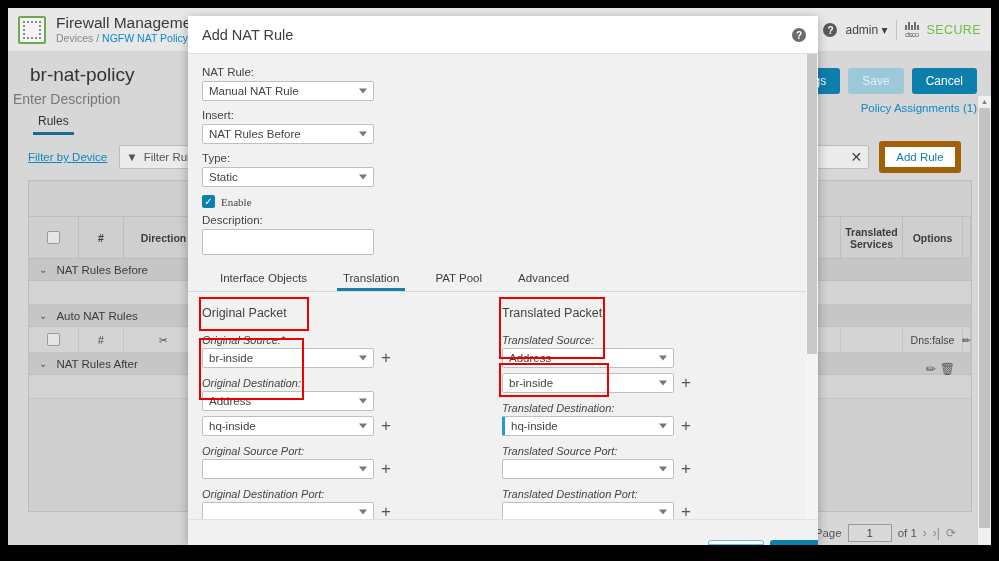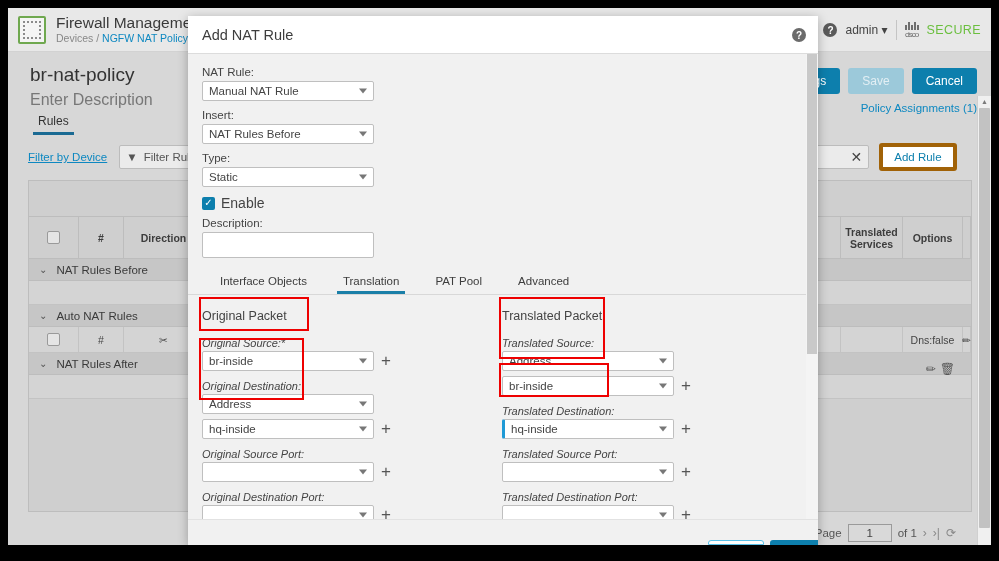--- a/index.html
+++ b/index.html
@@ -57,21 +57,21 @@
   .cisco-bars { display:flex; align-items:flex-end; gap:1px; height:9px; }
   .cisco-bars i { display:block; width:2px; background:#6f6f6f; }
   .secure-label { color: #6bbf3f; font-size: 12.5px; letter-spacing: .4px; }
 
   .policy-area {
     position: absolute; left: 0; top: 44px;
     width: 983px; height: 493px; background: #d7d7d7;
   }
   .policy-head { position: relative; height: 76px; }
   .policy-title { position: absolute; left: 22px; top: 12px; font-size: 19px; color: #333; }
-  .policy-desc  { position: absolute; left: 22px; top: 39px; font-size: 16px; color: #777; }
+  .policy-desc  { position: absolute; left: 5px; top: 39px; font-size: 14px; color: #777; }
   .policy-tab   { position: absolute; left: 30px; top: 62px; font-size: 12px; color: #333; }
   .policy-tab:after {
     content:""; position:absolute; left:-5px; right:-5px; bottom:-7px;
     height:3px; background:#1a6a93;
   }
   .btn {
     border-radius: 3px; font-size: 12px; padding: 5px 13px;
     border: 1px solid transparent; cursor: pointer;
   }
   .btn-blue { background: #0d7fad; color: #fff; }
@@ -91,21 +91,21 @@
   .filter-box {
     margin-left: 12px; width: 750px; height: 24px; background: #ebebeb;
     border: 1px solid #bcbcbc; border-radius: 2px;
     display: flex; align-items: center; padding: 0 6px;
     font-size: 11.5px; color: #555;
   }
   .funnel { margin-right: 6px; color:#555; }
   .x-close { margin-left:auto; font-size: 14px; color: #444; }
   .btn-addrule {
     margin-left: 10px; background: #fff; color: #0d7fad;
-    border: 4px solid #a16207; border-radius: 3px;
+    border: 6px solid #a16207; border-radius: 3px;
     font-size: 11.5px; padding: 4px 11px;
   }
 
   .grid-wrap {
     position: absolute; left: 20px; top: 128px;
     width: 944px; height: 332px;
     background: #cfcfcf; border: 1px solid #bdbdbd;
   }
   .grid-blank { height: 36px; border-bottom: 1px solid #bdbdbd; }
   .grid-head { display: flex; height: 42px; border-bottom: 1px solid #bdbdbd; }
@@ -187,21 +187,21 @@
     border-right: 4px solid transparent; border-top: 5px solid #777;
   }
   .fld { margin-bottom: 8px; }
   .row2 { display: flex; gap: 10px; }
   .chk-row { display: flex; align-items: center; gap: 6px; margin: 2px 0 6px 0; }
   .chk-on {
     width: 13px; height: 13px; background: #0d7fad; border-radius: 2px;
     color: #fff; font-size: 10px; display: flex; align-items: center;
     justify-content: center; line-height: 1;
   }
-  .chk-lbl { font-size: 14px; color: #444; }
+  .chk-lbl { font-size: 11px; color: #444; font-family: Liberation Serif, serif; }
   .desc-box {
     height: 26px; background: #fff; border: 1px solid #bfbfbf;
     border-radius: 2px; width: 172px;
   }
 
   .tabs {
     display: flex; gap: 32px; border-bottom: 1px solid #d8d8d8;
     margin: 12px 0 0 0; padding-left: 30px;
   }
   .tab {

